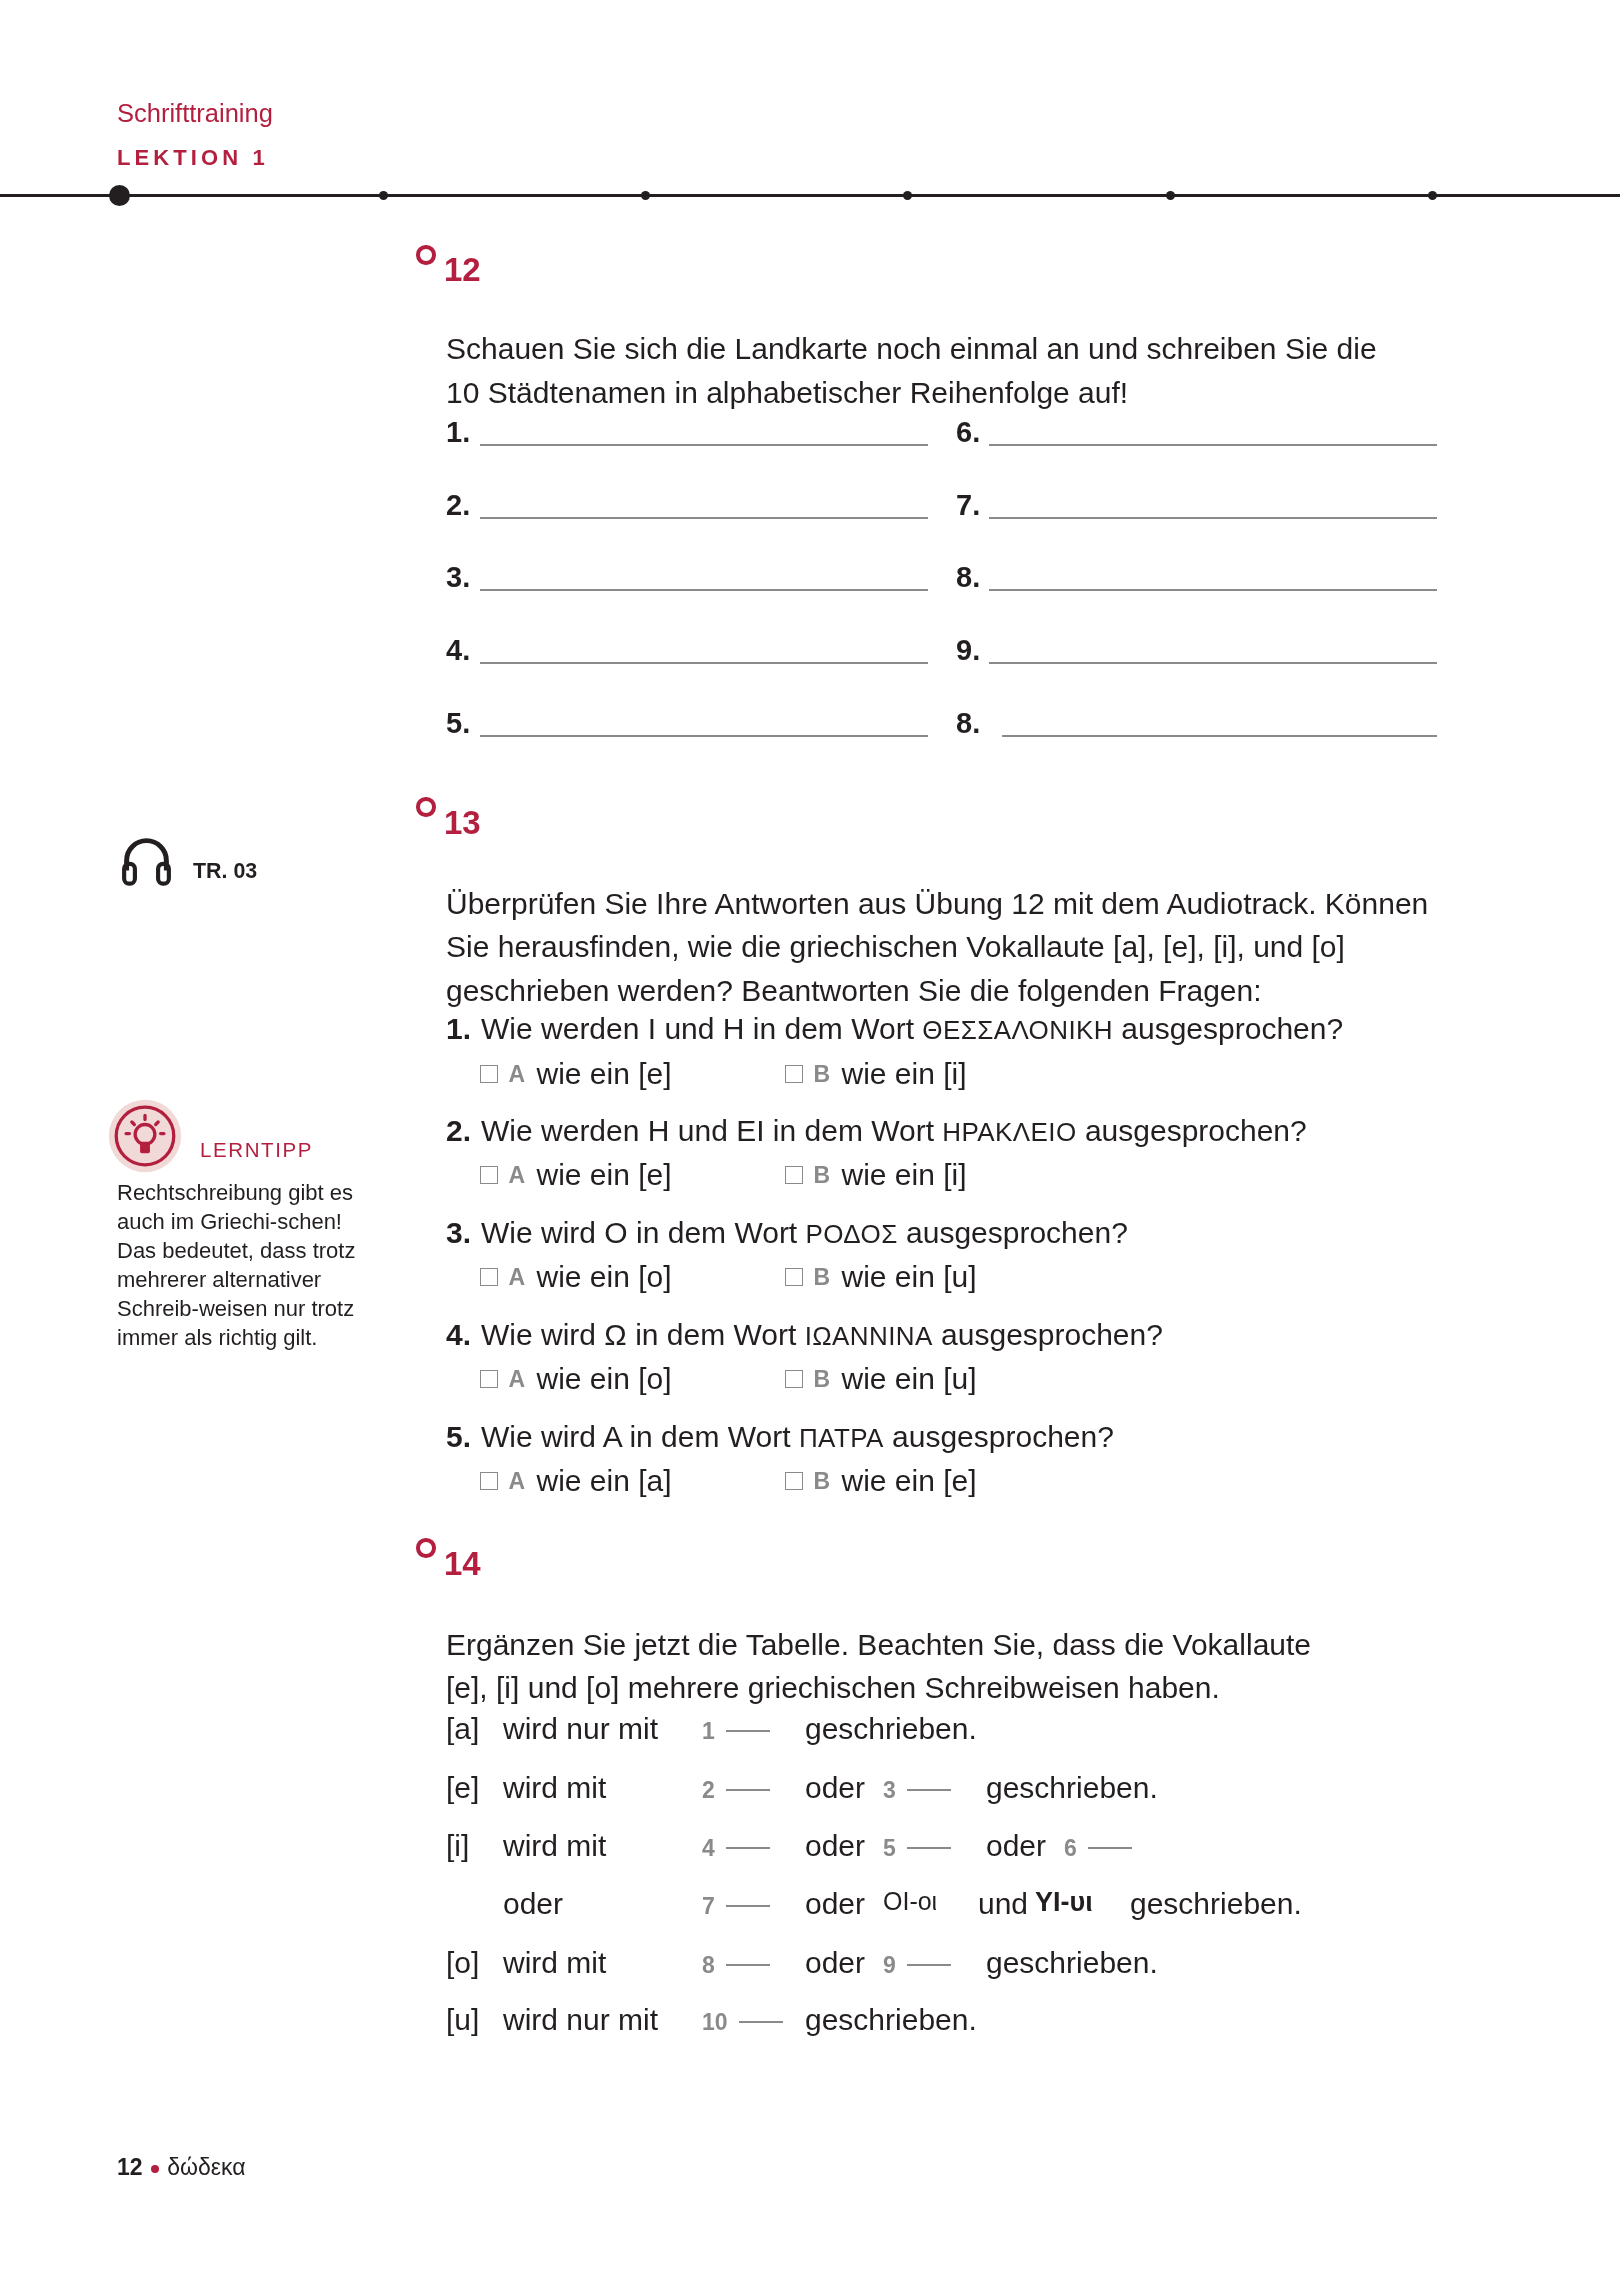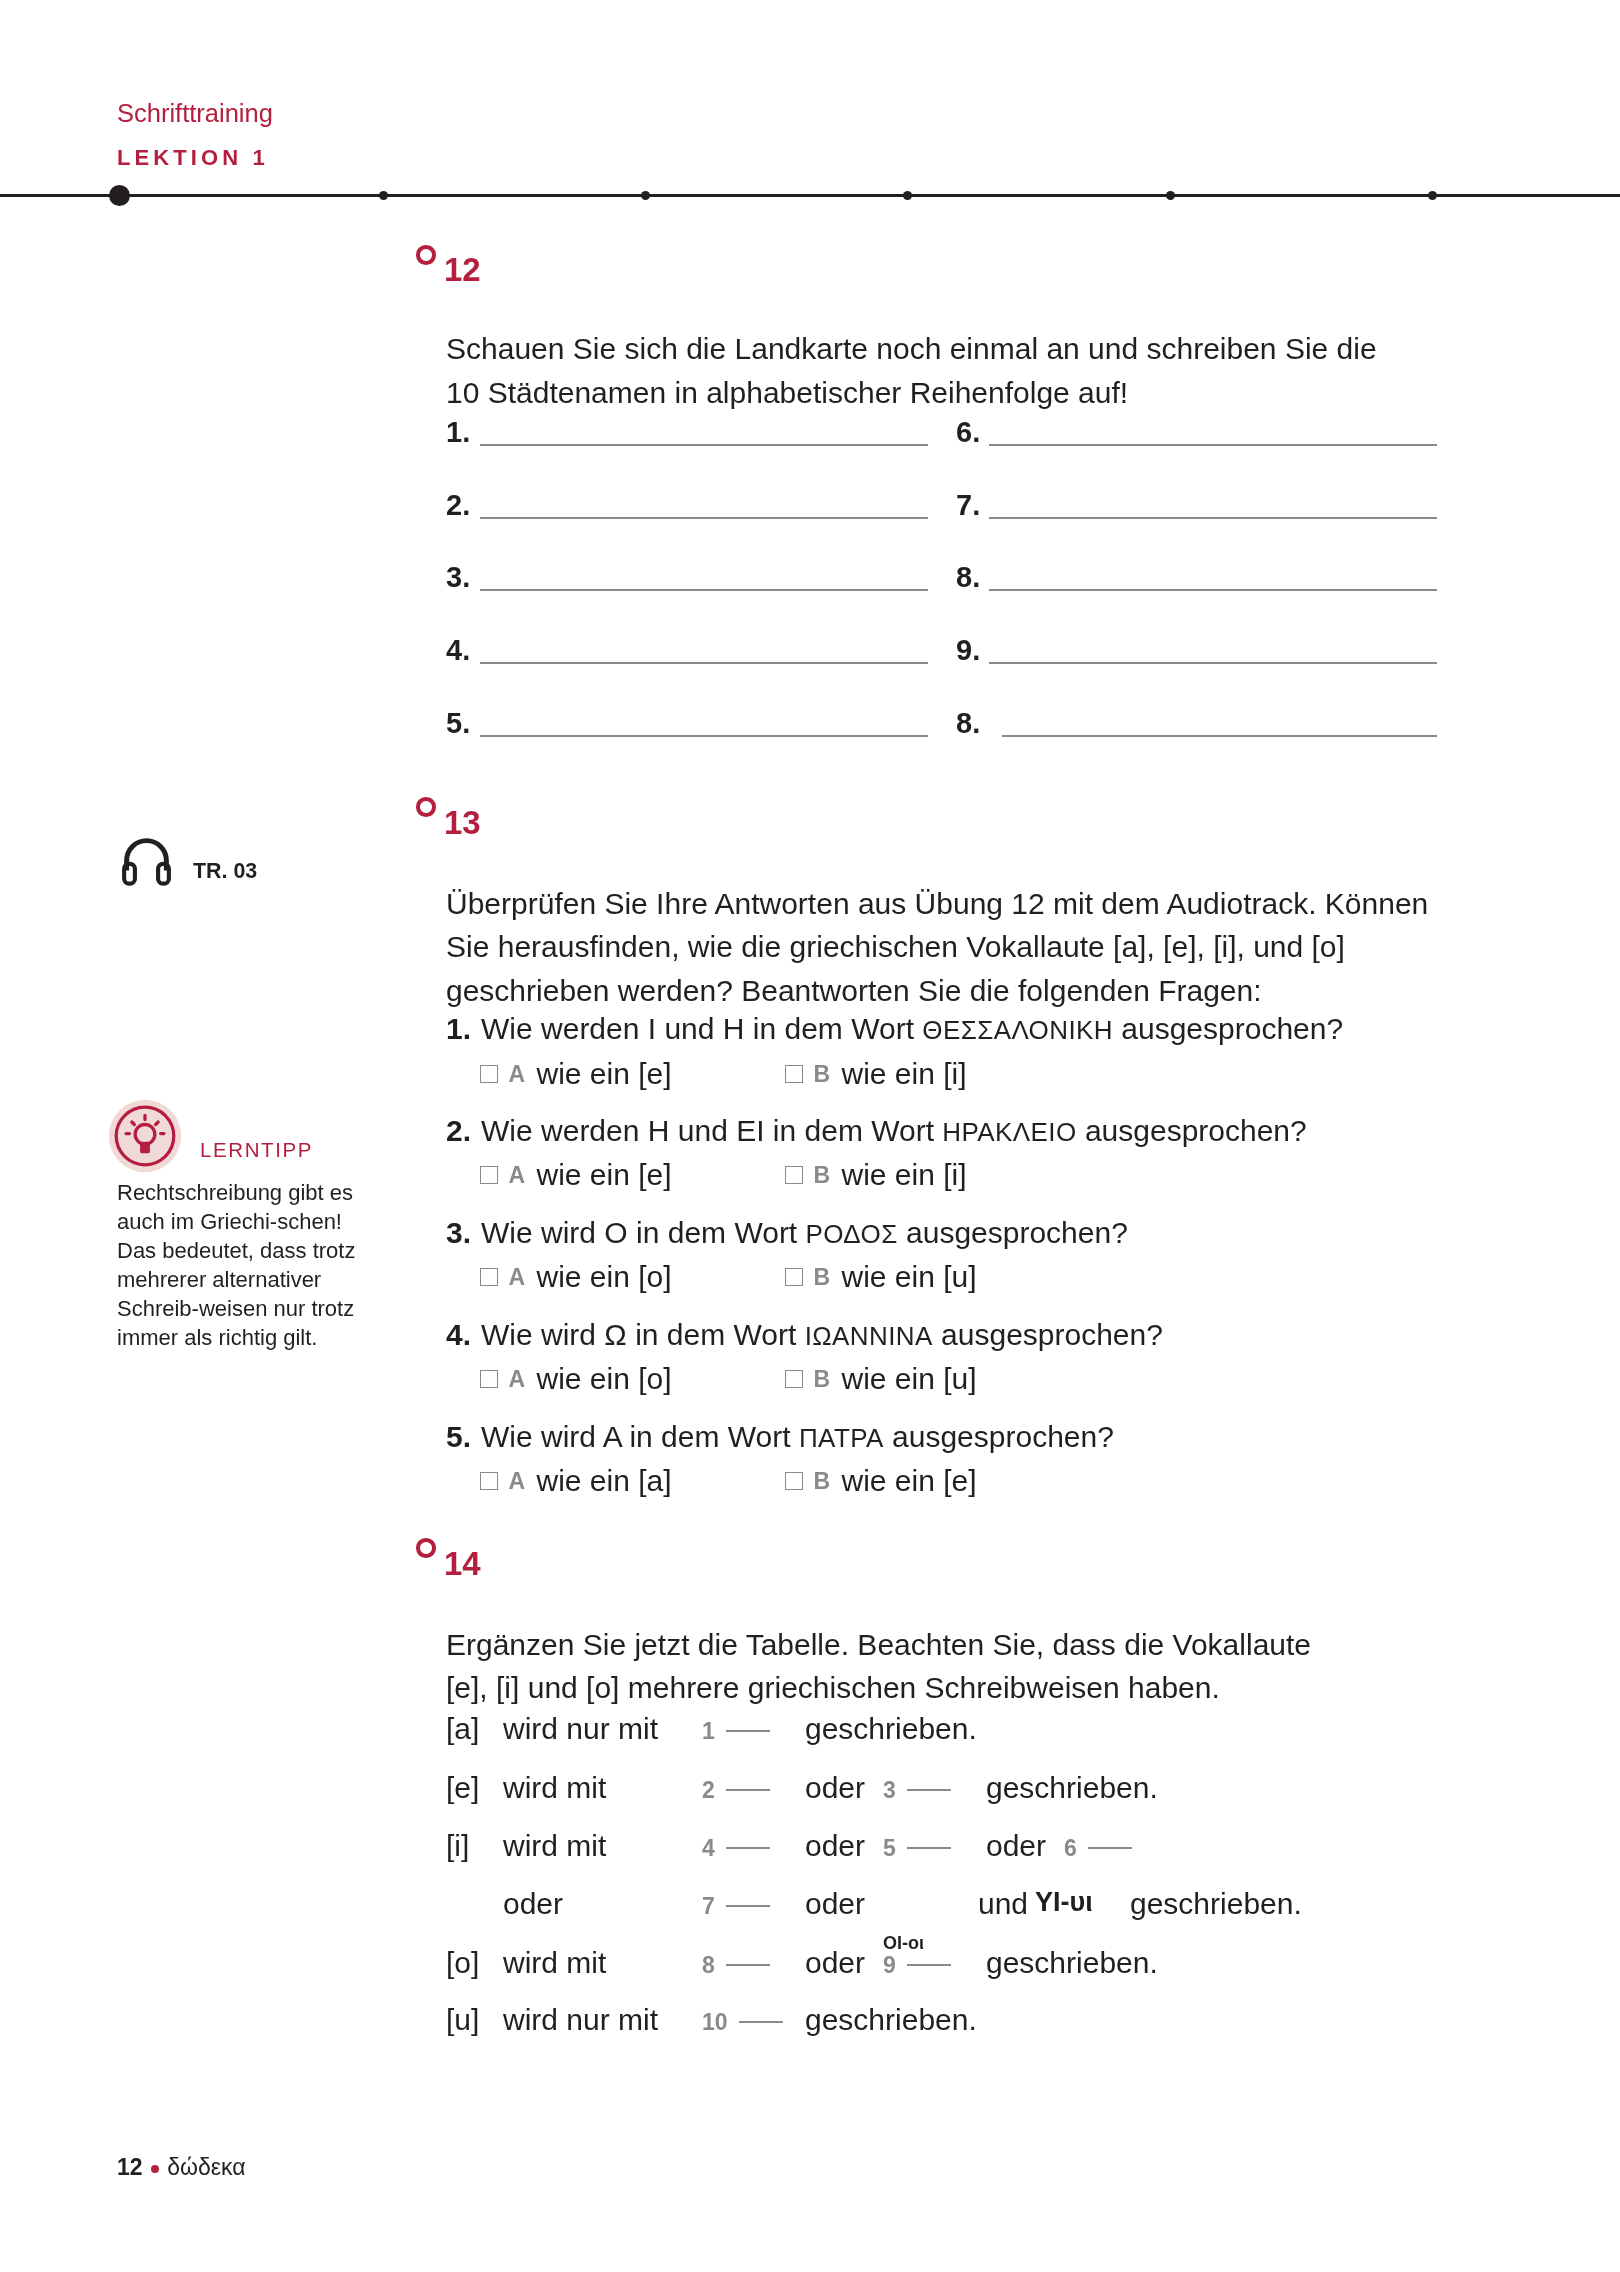--- a/index.html
+++ b/index.html
@@ -180,21 +180,21 @@
       <div class="abs tbl" style="left:702px; top:1829px"><span class="tnum" style="margin-right:11.5px">4</span><span class="tblank"></span></div>
       <div class="abs tbl" style="left:805px; top:1829px">oder</div>
       <div class="abs tbl" style="left:883px; top:1829px"><span class="tnum" style="margin-right:11.5px">5</span><span class="tblank"></span></div>
       <div class="abs tbl" style="left:986px; top:1829px">oder</div>
       <div class="abs tbl" style="left:1064px; top:1829px"><span class="tnum" style="margin-right:11.5px">6</span><span class="tblank"></span></div>
     </div>
     <div>
       <div class="abs tbl" style="left:503px; top:1887px">oder</div>
       <div class="abs tbl" style="left:702px; top:1887px"><span class="tnum" style="margin-right:11.5px">7</span><span class="tblank"></span></div>
       <div class="abs tbl" style="left:805px; top:1887px">oder</div>
-      <div class="abs tbl" style="left:883px; top:1933px; font-weight:bold; font-size:18px">OI-οι</div>
+      <div class="abs tbl" style="left:883px; top:1887px; font-weight:normal; font-size:25px">OI-οι</div>
       <div class="abs tbl" style="left:978px; top:1887px">und</div>
       <div class="abs tbl" style="left:1035px; top:1887px; font-weight:bold; font-size:27px">YI-υι</div>
       <div class="abs tbl" style="left:1130px; top:1887px">geschrieben.</div>
     </div>
     <div>
       <div class="abs tbl" style="left:446px; top:1946px">[o]</div>
       <div class="abs tbl" style="left:503px; top:1946px">wird mit</div>
       <div class="abs tbl" style="left:702px; top:1946px"><span class="tnum" style="margin-right:11.5px">8</span><span class="tblank"></span></div>
       <div class="abs tbl" style="left:805px; top:1946px">oder</div>
       <div class="abs tbl" style="left:883px; top:1946px"><span class="tnum" style="margin-right:11.5px">9</span><span class="tblank"></span></div>

